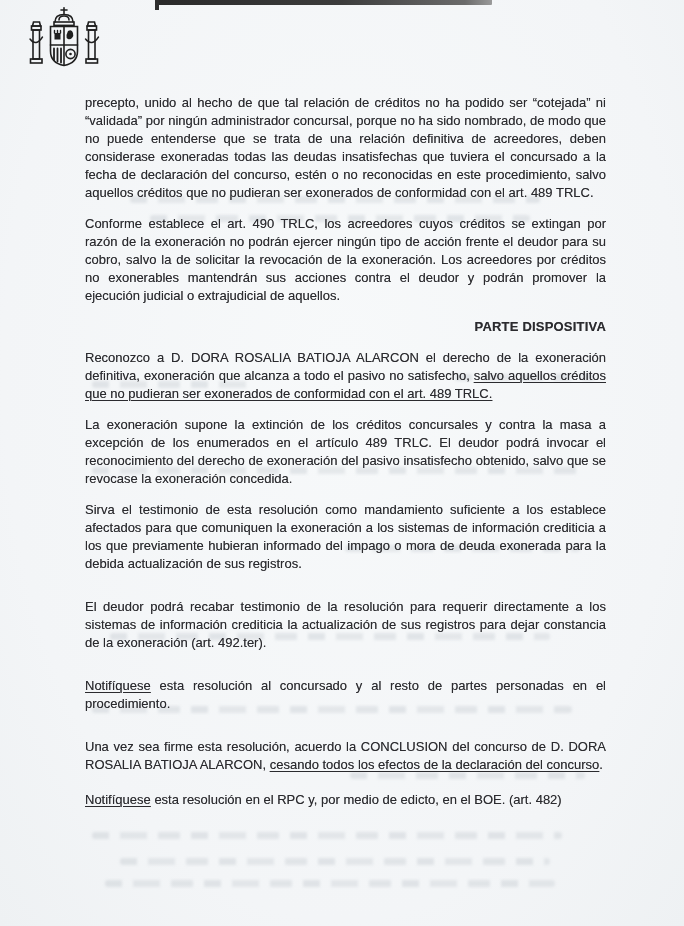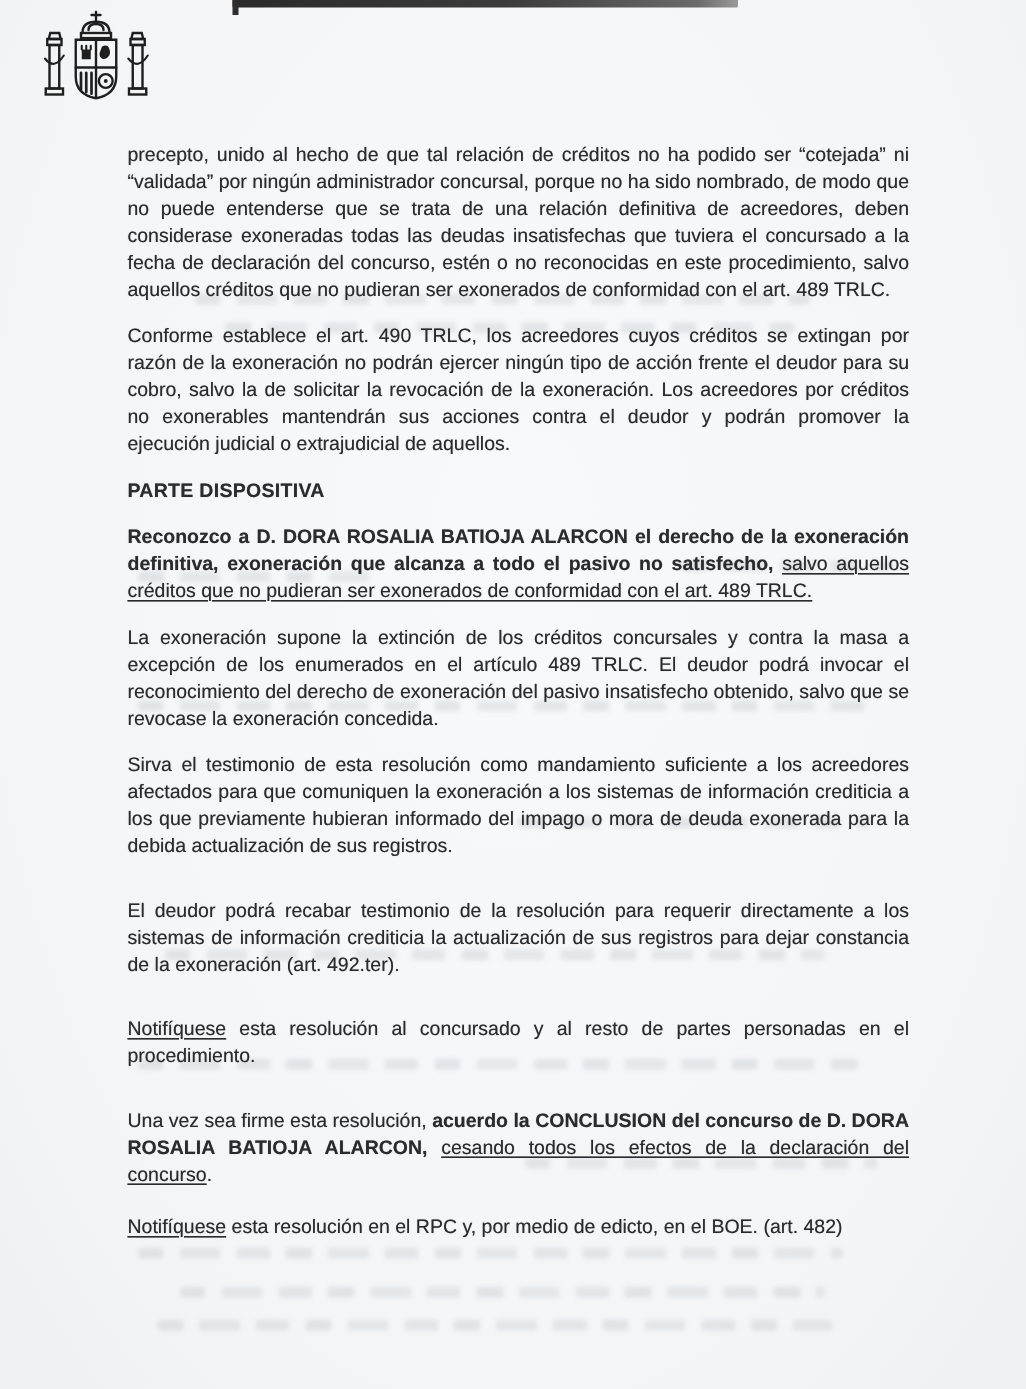--- a/index.html
+++ b/index.html
@@ -33,25 +33,25 @@
     color: #2b2b2f;
     font-size: 13px; line-height: 18px;
     text-align: justify;
     text-shadow: 0 0 0.5px rgba(43,43,47,0.55);
     z-index: 2;
   }
   .content p { margin: 0 0 13px 0; }
   .content p.tight { margin-bottom: 17px; margin-top: 25px; }
   .doc-heading {
     margin: 21px 0 6px 0;
-    text-align: left;
+    text-align: right;
     font-weight: bold;
     letter-spacing: 0.2px;
   }
-  .bold { font-weight: bold; }
+  .bold { font-weight: normal; }
   .underline { text-decoration: underline; text-decoration-thickness: 1px; text-underline-offset: 2px; }
   
   .bleed {
     position: absolute; height: 7px; z-index: 1; border-radius: 3px;
     background: repeating-linear-gradient(90deg,
       rgba(146,156,166,0.55) 0 17px, rgba(146,156,166,0) 17px 28px,
       rgba(146,156,166,0.45) 28px 55px, rgba(146,156,166,0) 55px 66px,
       rgba(146,156,166,0.5) 66px 88px, rgba(146,156,166,0) 88px 99px);
     filter: blur(1.6px); opacity: 0.38;
   }
@@ -123,21 +123,21 @@
 
     <p><span>Conforme establece el art. 490 TRLC, los acreedores cuyos créditos se extingan por razón de la exoneración no podrán ejercer ningún tipo de acción frente el deudor para su cobro, salvo la de solicitar la revocación de la exoneración. Los acreedores por créditos no exonerables mantendrán sus acciones contra el deudor y podrán promover la ejecución judicial o extrajudicial de aquellos.</span></p>
 
 
     <p class="doc-heading">PARTE DISPOSITIVA</p>
 
     <p><span class="bold">Reconozco a D. DORA ROSALIA BATIOJA ALARCON el derecho de la exoneración definitiva, exoneración que alcanza a todo el pasivo no satisfecho, </span><span class="underline">salvo aquellos créditos que no pudieran ser exonerados de conformidad con el art. 489 TRLC.</span></p>
 
     <p><span>La exoneración supone la extinción de los créditos concursales y contra la masa a excepción de los enumerados en el artículo 489 TRLC. El deudor podrá invocar el reconocimiento del derecho de exoneración del pasivo insatisfecho obtenido, salvo que se revocase la exoneración concedida.</span></p>
 
-    <p><span>Sirva el testimonio de esta resolución como mandamiento suficiente a los acreedores afectados para que comuniquen la exoneración a los sistemas de información crediticia a los que previamente hubieran informado del impago o mora de deuda exonerada para la debida actualización de sus registros.</span></p>
+    <p><span>Sirva el testimonio de esta resolución como mandamiento suficiente a los establece afectados para que comuniquen la exoneración a los sistemas de información crediticia a los que previamente hubieran informado del impago o mora de deuda exonerada para la debida actualización de sus registros.</span></p>
 
     <p class="tight"><span>El deudor podrá recabar testimonio de la resolución para requerir directamente a los sistemas de información crediticia la actualización de sus registros para dejar constancia de la exoneración (art. 492.ter).</span></p>
 
     <p class="tight"><span class="underline">Notifíquese</span><span> esta resolución al concursado y al resto de partes personadas en el procedimiento.</span></p>
 
     <p class="tight"><span>Una vez sea firme esta resolución, </span><span class="bold">acuerdo la CONCLUSION del concurso de D. DORA ROSALIA BATIOJA ALARCON, </span><span class="underline">cesando todos los efectos de la declaración del concurso</span><span>.</span></p>
 
     <p><span class="underline">Notifíquese</span><span> esta resolución en el RPC y, por medio de edicto, en el BOE. (art. 482)</span></p>
 
   </div>

